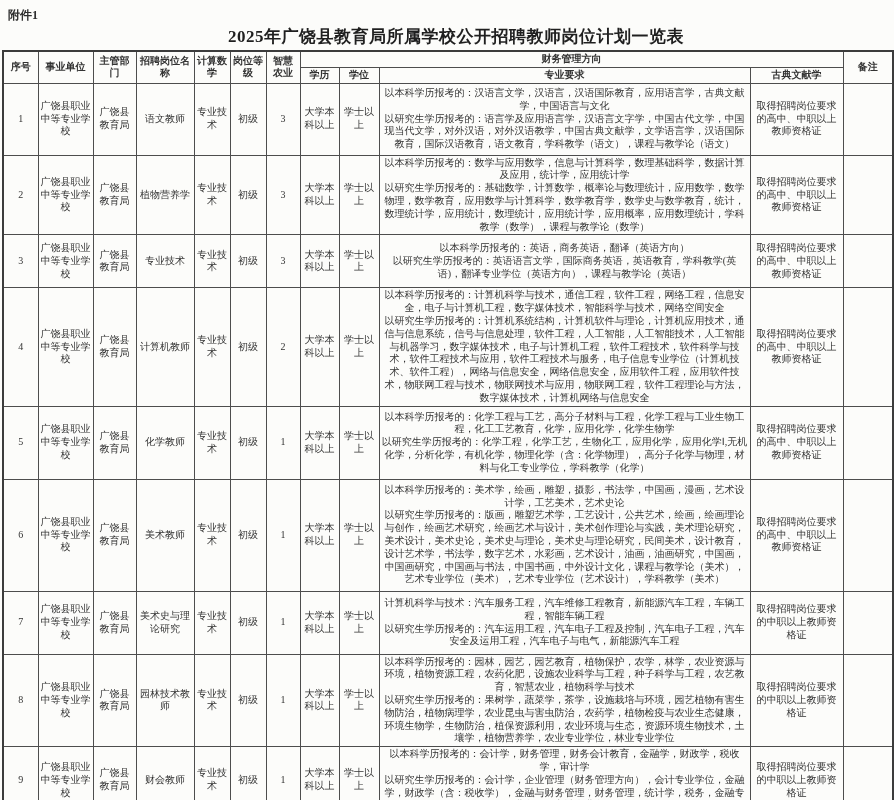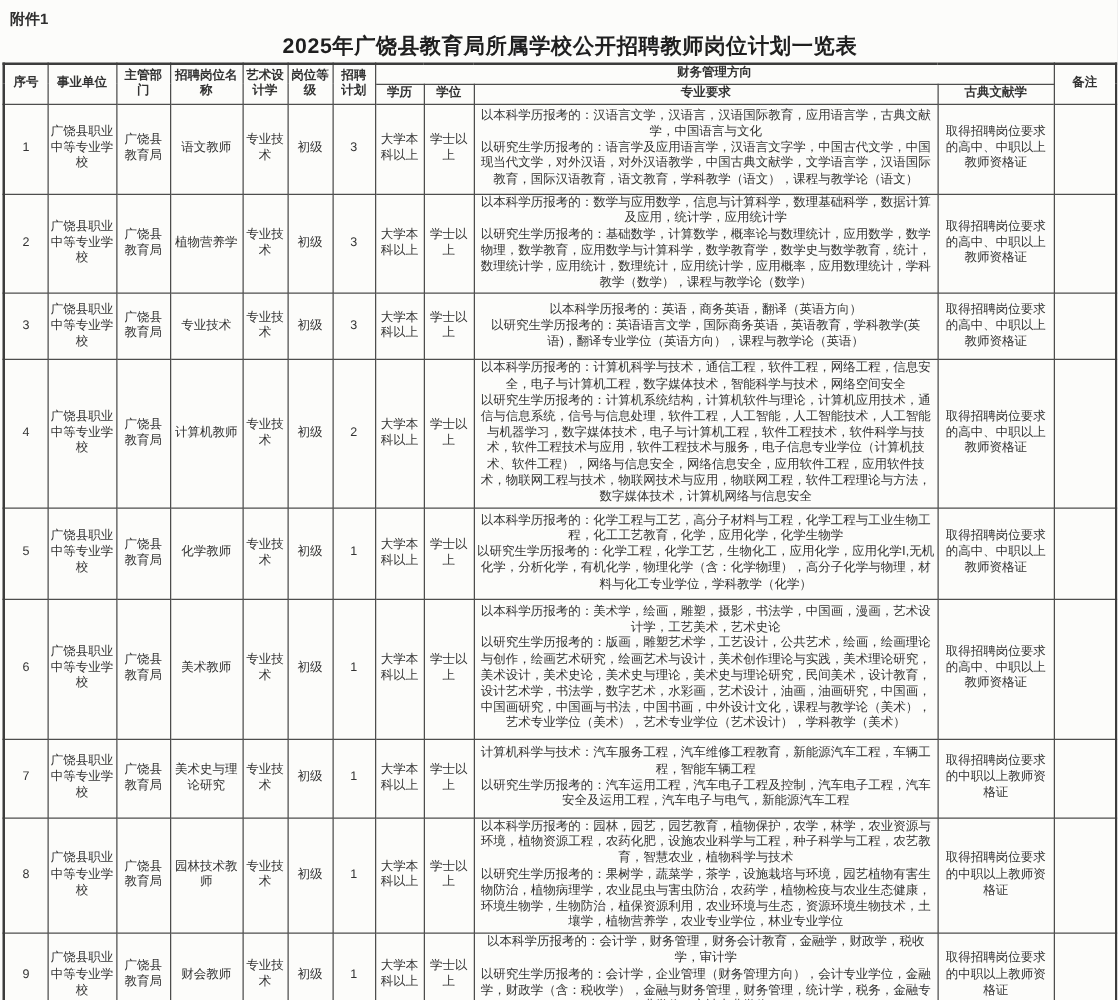--- a/index.html
+++ b/index.html
@@ -1,18 +1,18 @@
 <!DOCTYPE html>
 <html><head>
 <meta charset="utf-8">
 <style>
   html,body{margin:0;padding:0;background:#e8e8e6;}
   .page{
     width:894px;height:800px;background:#fcfcfa;color:#333;
-    font-family:Liberation Sans, sans-serif;
+    font-family:Liberation Serif, serif;
     box-sizing:border-box;overflow:hidden;position:relative;
   }
   .attachment{
     font-size:12px;font-weight:bold;padding:7px 0 0 8px;height:17px;color:#2e2e2e;
   }
   .title{
     font-size:17px;font-weight:bold;text-align:center;color:#1f1f1f;
     height:26px;line-height:26px;letter-spacing:.5px;padding-left:18px;
   }
   table.grid{
@@ -68,23 +68,23 @@
         <col style="width:371px">
         <col style="width:93px">
         <col style="width:50px">
     </colgroup>
     <thead>
       <tr>
         <th rowspan="2">序号</th>
         <th rowspan="2">事业单位</th>
         <th rowspan="2">主管部门</th>
         <th rowspan="2">招聘岗位名称</th>
-        <th rowspan="2">艺术设计学</th>
+        <th rowspan="2">计算数学</th>
         <th rowspan="2">岗位等级</th>
-        <th rowspan="2">招聘计划</th>
+        <th rowspan="2">智慧农业</th>
         <th colspan="4">财务管理方向</th>
         <th rowspan="2">备注</th>
       </tr>
       <tr>
         <th>学历</th>
         <th>学位</th>
         <th>专业要求</th>
         <th>古典文献学</th>
       </tr>
     </thead>

